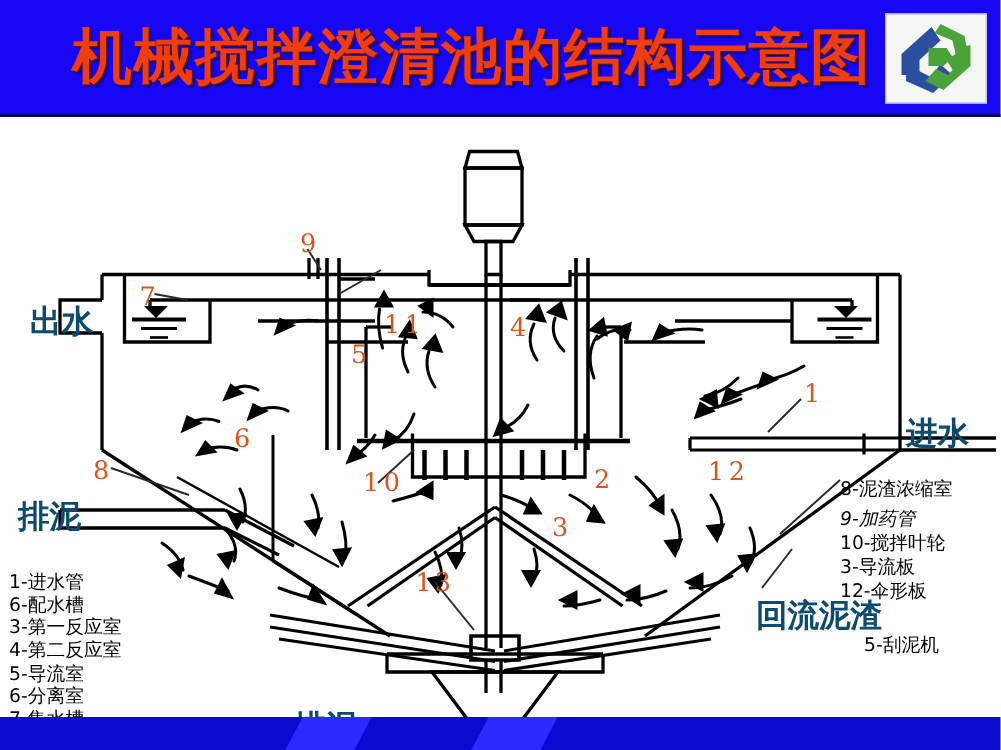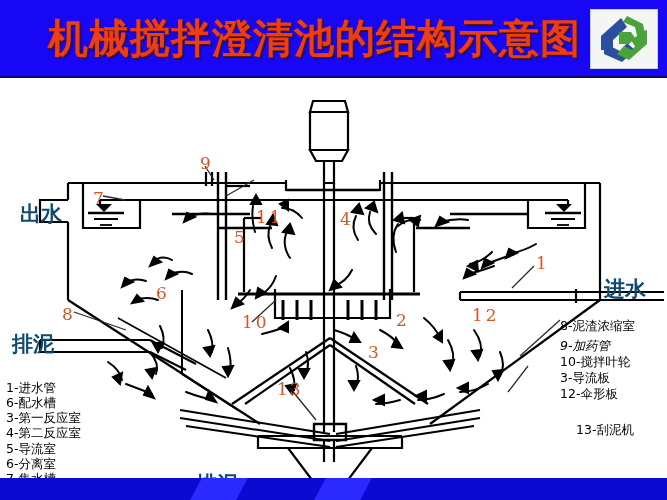--- a/index.html
+++ b/index.html
@@ -315,38 +315,39 @@
   <div class="numlabel" style="left:277px;top:381px;letter-spacing:2px;">13</div>
 
   <div class="cnlabel" style="left:20px;top:200px;font-size:21px;">出水</div>
 
   <div class="cnlabel" style="left:604px;top:275px;font-size:21px;">进水</div>
 
   <div class="cnlabel" style="left:12px;top:330px;font-size:21px;">排泥</div>
 
   <div class="cnlabel" style="left:196px;top:470px;font-size:21px;">排泥</div>
 
+  <div class="cnlabel" style="left:504px;top:396px;font-size:21px;">回流泥渣</div>
 
   <div>
     <div class="legend" style="left:6px;top:380px;text-align:right;">1-进水管</div>
     <div class="legend" style="left:6px;top:395px;">6-配水槽</div>
     <div class="legend" style="left:6px;top:410px;">3-第一反应室</div>
     <div class="legend" style="left:6px;top:425px;">4-第二反应室</div>
     <div class="legend" style="left:6px;top:441px;">5-导流室</div>
     <div class="legend" style="left:6px;top:456px;">6-分离室</div>
     <div class="legend" style="left:6px;top:471px;">7-集水槽</div>
   </div>
 
   <div>
     <div class="legend" style="left:560px;top:318px;">8-泥渣浓缩室</div>
     <div class="legend" style="left:560px;top:338px;font-style:italic;">9-加药管</div>
     <div class="legend" style="left:560px;top:354px;">10-搅拌叶轮</div>
     <div class="legend" style="left:560px;top:370px;">3-导流板</div>
     <div class="legend" style="left:560px;top:386px;">12-伞形板</div>
-    <div class="legend" style="left:576px;top:422px;">13-刮泥机</div>
+    <div class="legend" style="left:576px;top:422px;">5-刮泥机</div>
   </div>
 
   <div class="footer">
     <div class="sheen" style="left:196px;"></div>
     <div class="sheen" style="left:320px;"></div>
   </div>
 
 </div>
 
 </body></html>

